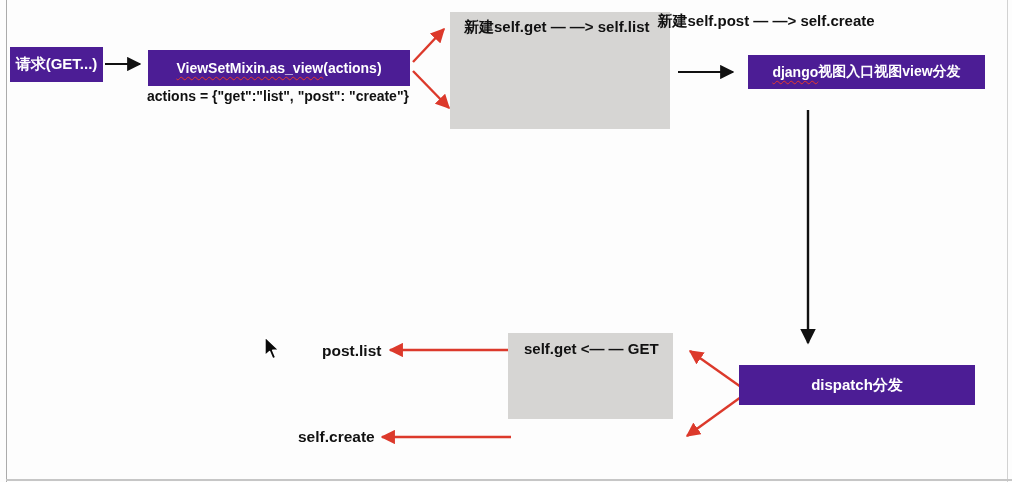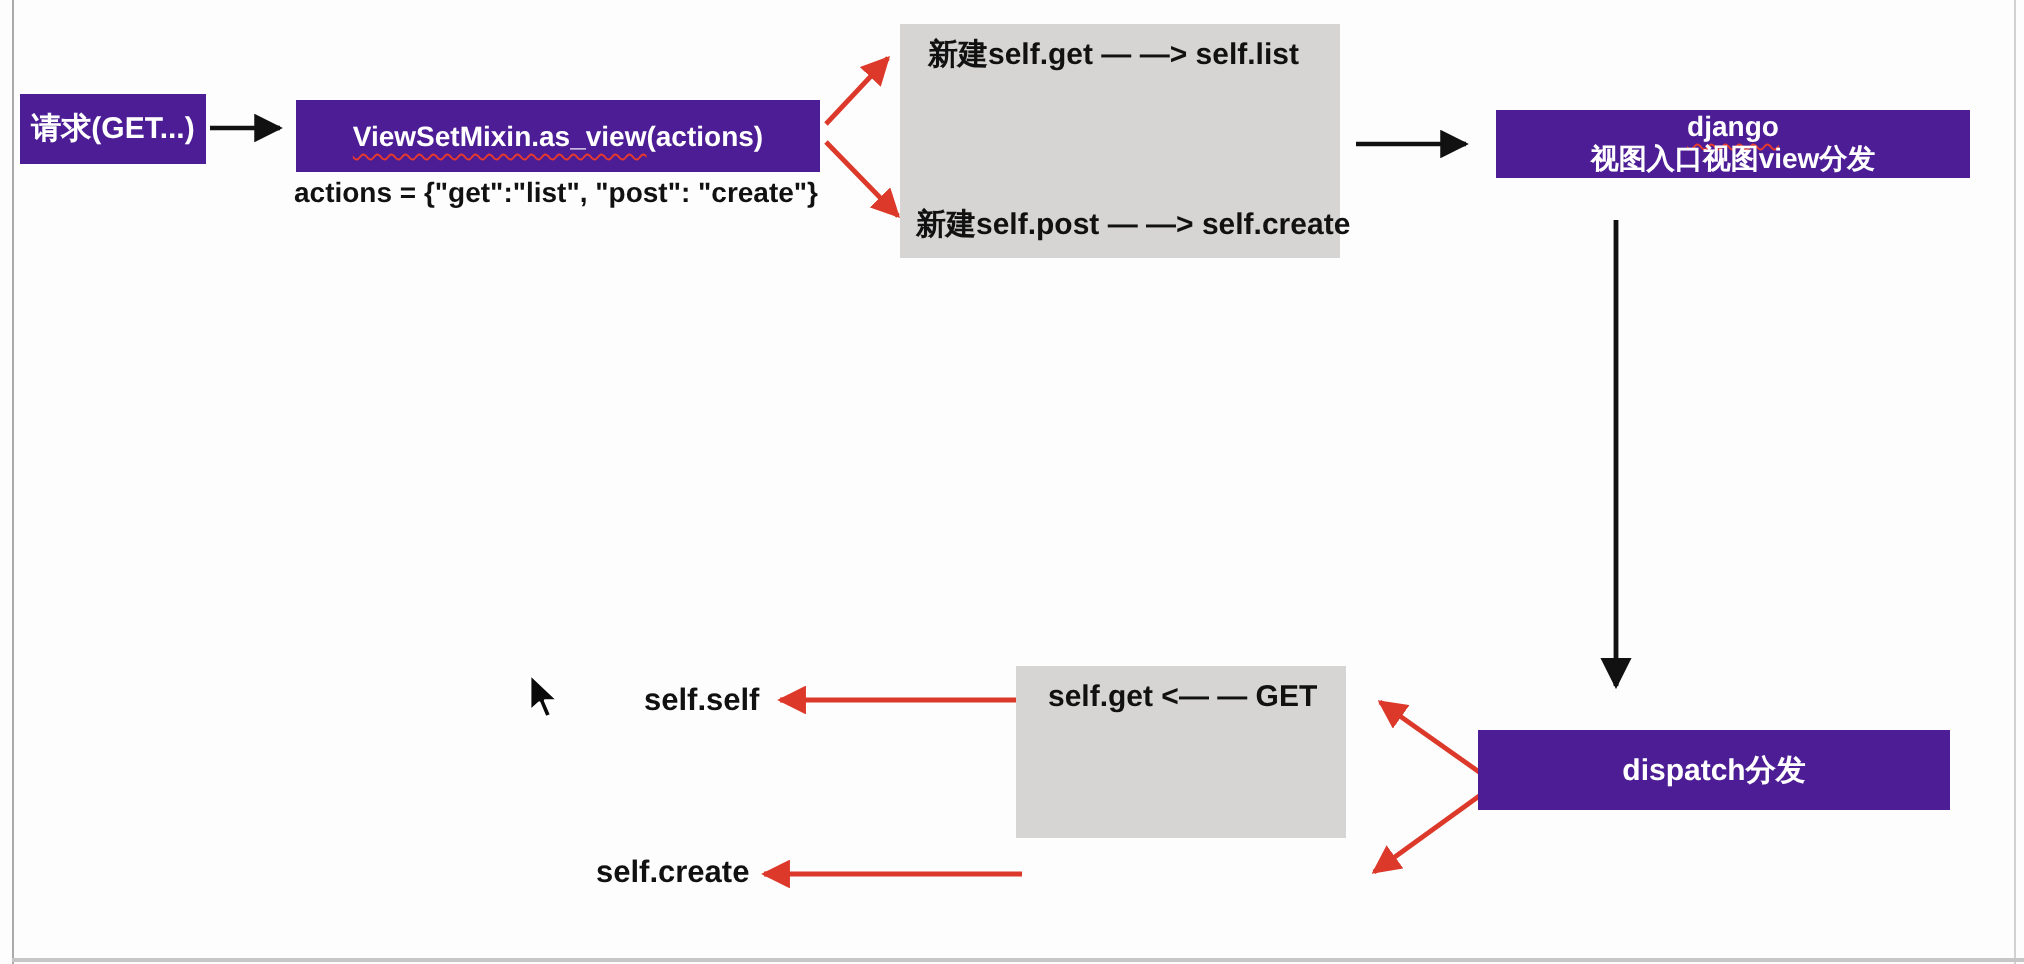--- a/index.html
+++ b/index.html
@@ -23,33 +23,33 @@
     font-weight:bold;
     white-space:nowrap;
   }
   .node .wavy{
     text-decoration:underline wavy #e8392b;
     text-decoration-thickness:1px;
     text-underline-offset:3px;
   }
   .node-request{left:10px;top:47px;width:93px;height:35px;font-size:15px;}
   .node-viewset{left:148px;top:50px;width:262px;height:36px;font-size:14px;text-align:center;}
-  .node-django{left:748px;top:55px;width:237px;height:34px;font-size:14px;flex-direction:column;}
+  .node-django{left:748px;top:55px;width:237px;height:34px;font-size:14px;}
   .node-dispatch{left:739px;top:365px;width:236px;height:40px;font-size:15px;}
 
   .annotation-actions{
     position:absolute;left:130px;top:88px;width:296px;
     text-align:center;
     color:#111;font-weight:bold;font-size:14px;white-space:nowrap;
   }
 
   .group-box{
     position:absolute;
     background:#d6d5d3;
-    display:flex;flex-direction:column;justify-content:space-between;
+    display:flex;flex-direction:row;justify-content:space-between;
     color:#111;font-weight:bold;
   }
   .group-top{left:450px;top:12px;width:220px;height:117px;font-size:15px;padding:0;}
   .group-top .gline1{padding:6px 0 0 14px;}
   .group-top .gline2{padding:0 0 7px 8px;}
   .group-bottom{left:508px;top:333px;width:165px;height:86px;font-size:15px;}
   .group-bottom .gline1{padding:7px 0 0 16px;}
   .group-bottom .gline2{padding:0 0 9px 5px;}
   .gline{white-space:nowrap;}
 
@@ -113,20 +113,20 @@
 
   <div class="group-box group-top">
     <div class="gline gline1">新建self.get — —&gt; self.list</div>
     <div class="gline gline2">新建self.post — —&gt; self.create</div>
   </div>
 
   <div class="group-box group-bottom">
     <div class="gline gline1">self.get &lt;— — GET</div>
   </div>
 
-  <div class="result-label label-list">self.self</div>
+  <div class="result-label label-list">post.list</div>
   <div class="result-label label-create">self.create</div>
 
   <svg class="cursor" width="18" height="26" viewBox="0 0 18 26">
     <path d="M2,1 L2,19.5 L6.6,15.4 L9.7,22.8 L12.7,21.5 L9.6,14.3 L16,14.3 Z" fill="#0a0a0a" stroke="#ffffff" stroke-width="1.4" stroke-linejoin="round"></path>
   </svg>
 
 </div>
 
 </body></html>

